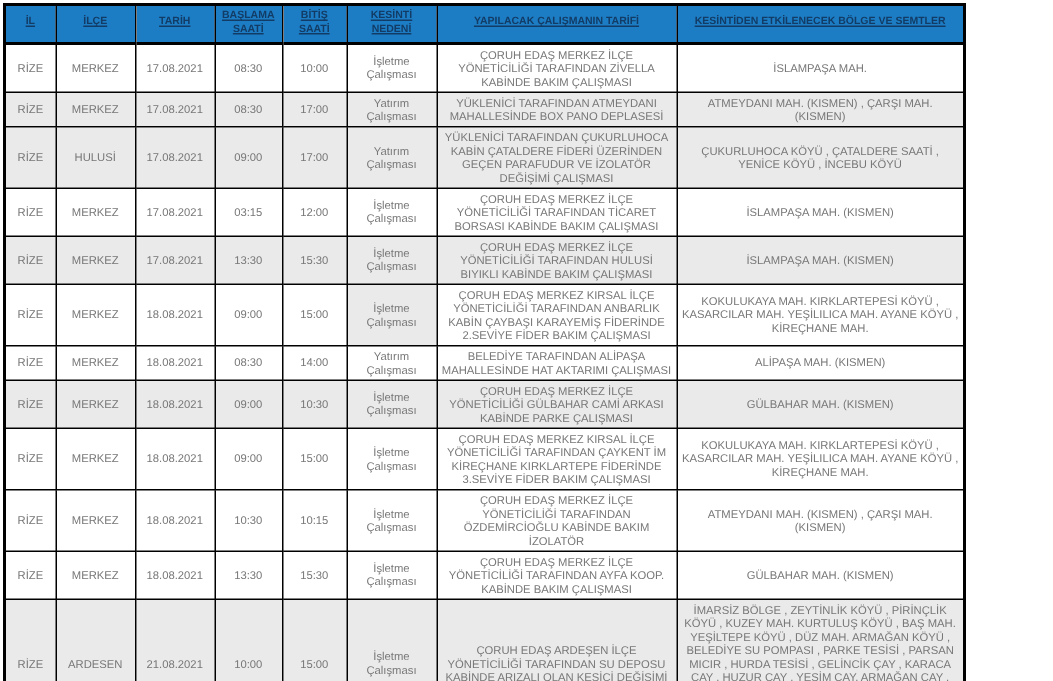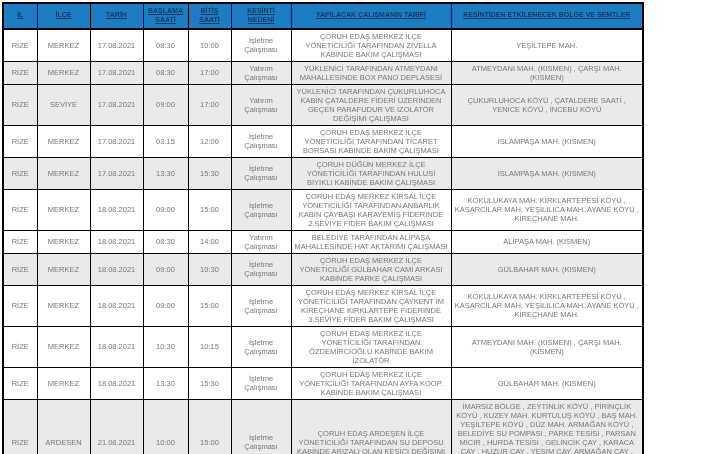--- a/index.html
+++ b/index.html
@@ -82,35 +82,35 @@
     </thead>
     <tbody>
         <tr>
     <td>RİZE</td>
     <td>MERKEZ</td>
     <td>17.08.2021</td>
     <td>08:30</td>
     <td>10:00</td>
     <td>İşletme Çalışması</td>
     <td>ÇORUH EDAŞ MERKEZ İLÇE YÖNETİCİLİĞİ TARAFINDAN ZİVELLA KABİNDE BAKIM ÇALIŞMASI</td>
-    <td>YEŞİLTEPE MAH.</td>
+    <td>İSLAMPAŞA MAH.</td>
   </tr>
         <tr class="alt">
     <td>RİZE</td>
     <td>MERKEZ</td>
     <td>17.08.2021</td>
     <td>08:30</td>
     <td>17:00</td>
     <td>Yatırım Çalışması</td>
     <td>YÜKLENİCİ TARAFINDAN ATMEYDANI MAHALLESİNDE BOX PANO DEPLASESİ</td>
     <td>ATMEYDANI MAH. (KISMEN) , ÇARŞI MAH. (KISMEN)</td>
   </tr>
         <tr class="alt">
     <td>RİZE</td>
-    <td>SEVİYE</td>
+    <td>HULUSİ</td>
     <td>17.08.2021</td>
     <td>09:00</td>
     <td>17:00</td>
     <td>Yatırım Çalışması</td>
     <td>YÜKLENİCİ TARAFINDAN ÇUKURLUHOCA KABİN ÇATALDERE FİDERİ ÜZERİNDEN GEÇEN PARAFUDUR VE İZOLATÖR DEĞİŞİMİ ÇALIŞMASI</td>
     <td>ÇUKURLUHOCA KÖYÜ , ÇATALDERE SAATİ , YENİCE KÖYÜ , İNCEBU KÖYÜ</td>
   </tr>
         <tr>
     <td>RİZE</td>
     <td>MERKEZ</td>
@@ -121,21 +121,21 @@
     <td>ÇORUH EDAŞ MERKEZ İLÇE YÖNETİCİLİĞİ TARAFINDAN TİCARET BORSASI KABİNDE BAKIM ÇALIŞMASI</td>
     <td>İSLAMPAŞA MAH. (KISMEN)</td>
   </tr>
         <tr class="alt">
     <td>RİZE</td>
     <td>MERKEZ</td>
     <td>17.08.2021</td>
     <td>13:30</td>
     <td>15:30</td>
     <td>İşletme Çalışması</td>
-    <td>ÇORUH DÜĞÜN MERKEZ İLÇE YÖNETİCİLİĞİ TARAFINDAN HULUSİ BIYIKLI KABİNDE BAKIM ÇALIŞMASI</td>
+    <td>ÇORUH EDAŞ MERKEZ İLÇE YÖNETİCİLİĞİ TARAFINDAN HULUSİ BIYIKLI KABİNDE BAKIM ÇALIŞMASI</td>
     <td>İSLAMPAŞA MAH. (KISMEN)</td>
   </tr>
         <tr>
     <td>RİZE</td>
     <td>MERKEZ</td>
     <td>18.08.2021</td>
     <td>09:00</td>
     <td>15:00</td>
     <td class="shaded">İşletme Çalışması</td>
     <td>ÇORUH EDAŞ MERKEZ KIRSAL İLÇE YÖNETİCİLİĞİ TARAFINDAN ANBARLIK KABİN ÇAYBAŞI KARAYEMİŞ FİDERİNDE 2.SEVİYE FİDER BAKIM ÇALIŞMASI</td>

